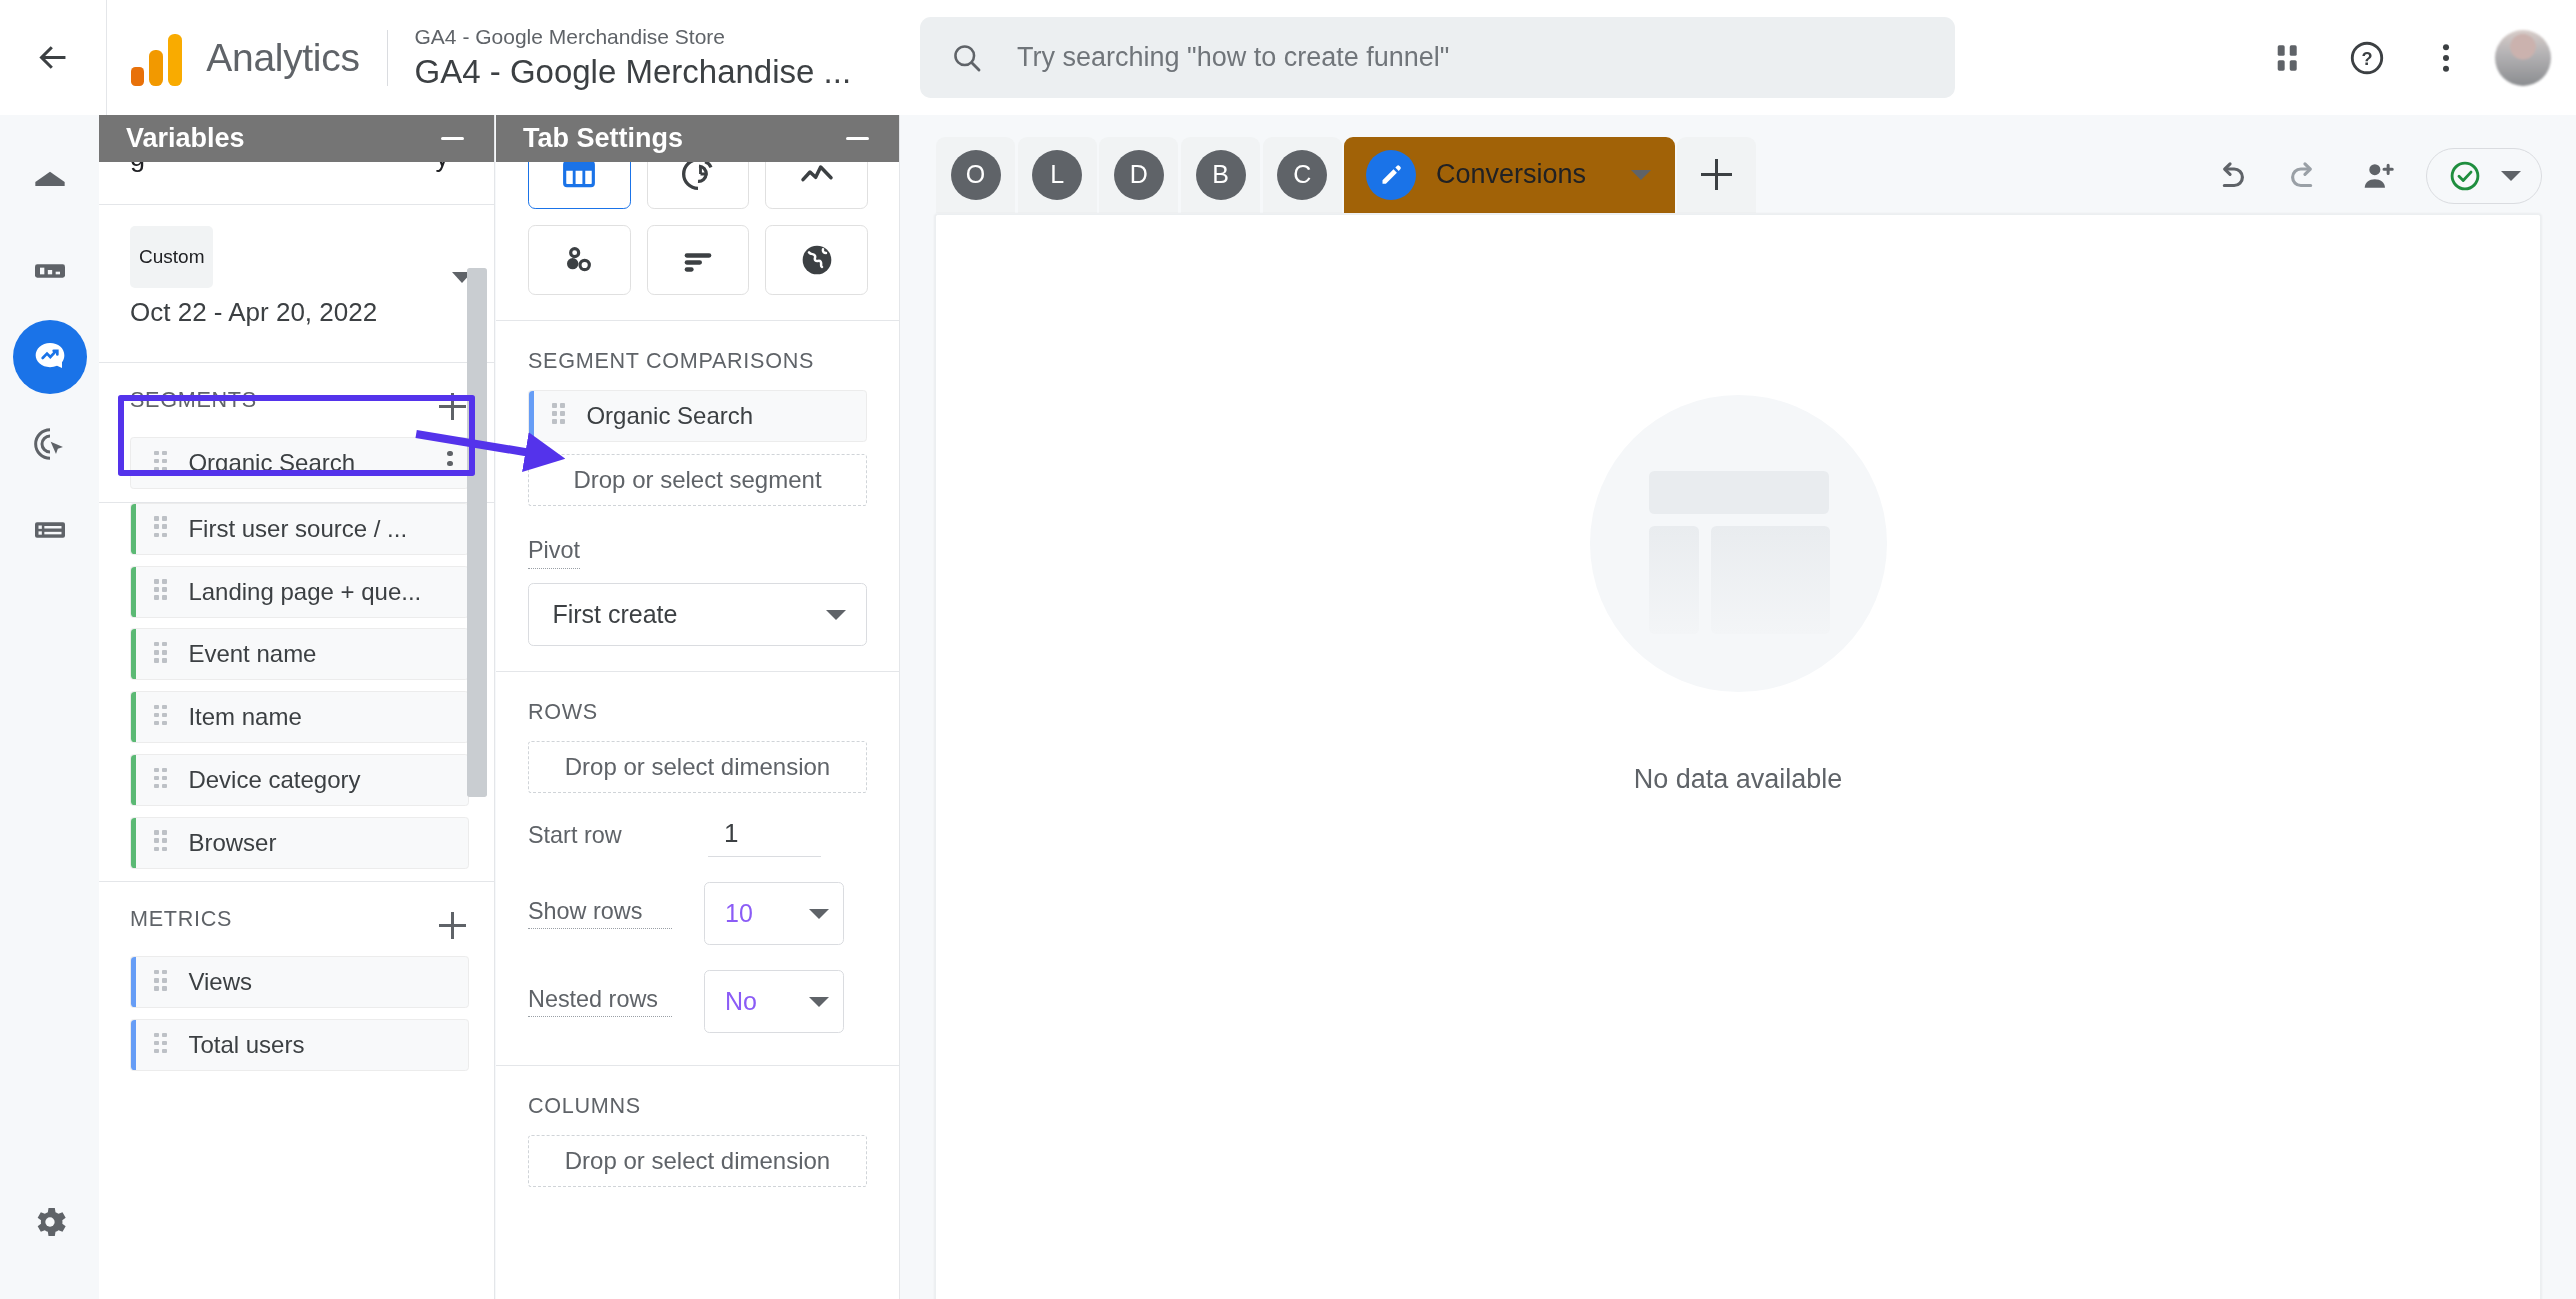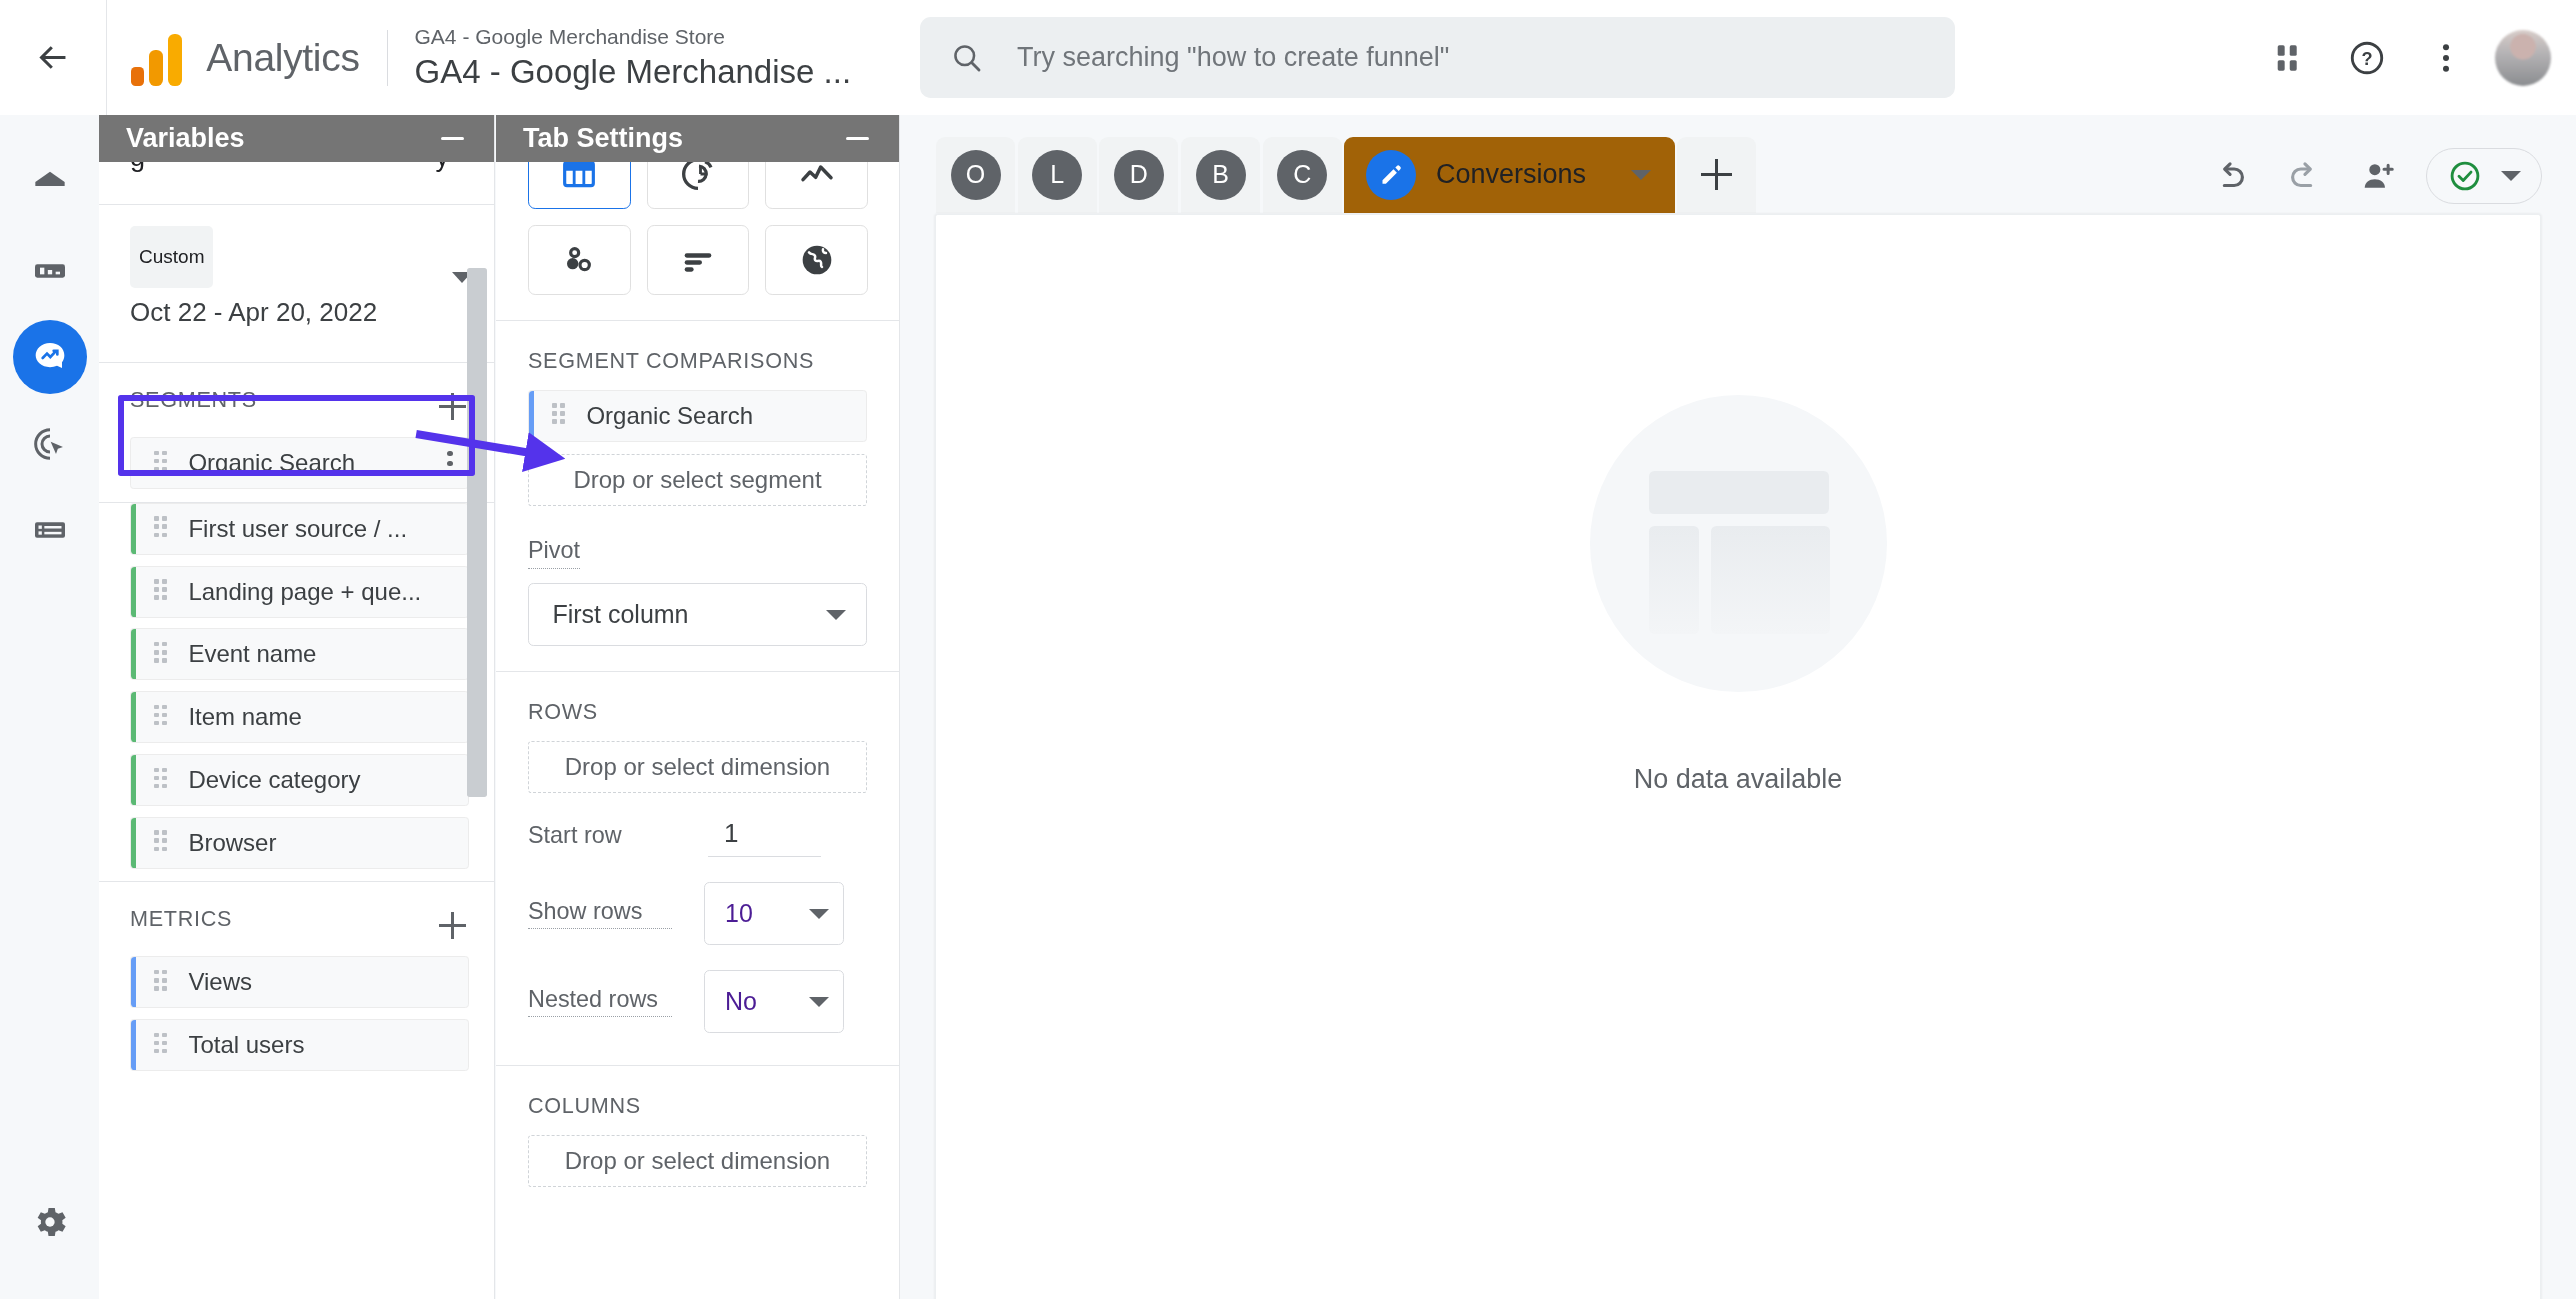--- a/index.html
+++ b/index.html
@@ -236,21 +236,21 @@
   }
   .kvrow .klabel.plain { border-bottom: none; }
   .num-underline {
     margin-left: 36px; width: 113px; border-bottom: 0.9px solid #dadce0;
     font-size: 26px; color: #3c4043; padding: 0 0 7.2px 16px;
   }
   .mini-select {
     margin-left: 32px; width: 140px; height: 63px;
     border: 0.9px solid #dadce0; border-radius: 5.4px;
     display: flex; align-items: center; padding: 0 14.4px 0 20px;
-    font-size: 25px; color: #4c1d95; cursor: pointer;
+    font-size: 25px; color: #8b5cf6; cursor: pointer;
   }
   .mini-select .sv { flex: 1; }
   .caret-sm { width: 0; height: 0; border-left: 10px solid transparent;
               border-right: 10px solid transparent; border-top: 10.8px solid #5f6368; }
 
   
   .main {
     position: absolute; left: 901px; top: 115px;
     width: 1675px; height: 1184px; background: #f6f8fa;
   }
@@ -680,21 +680,21 @@
               <i></i>
           </span>
           <span class="plabel" style="font-size:24px;color:#3c4043;">Organic Search</span>
         </div>
       </div>
       <div class="dropzone">Drop or select segment</div>
 
       <div class="fieldblock">
         <div class="flabel">Pivot</div>
         <div class="select">
-          <span class="sv">First column</span>
+          <span class="sv">First create</span>
           <span class="caret-sm"></span>
         </div>
       </div>
 
       <div class="ts-divider"></div>
 
       <div class="ts-sec-label">ROWS</div>
       <div class="dropzone" style="margin-top:0;">Drop or select dimension</div>
 
       <div class="kvrow">

